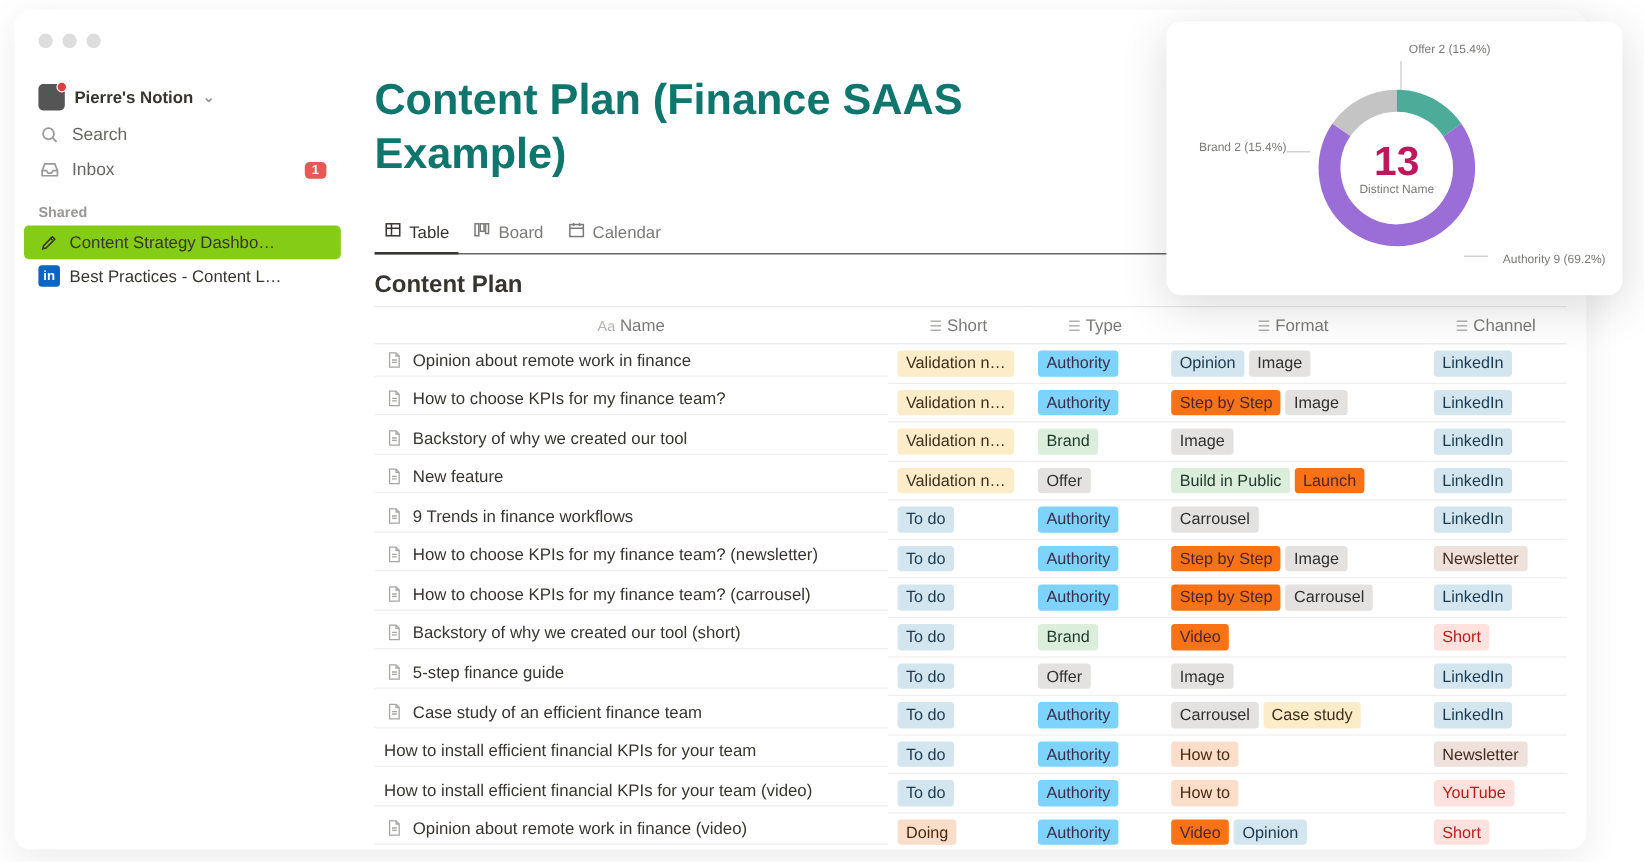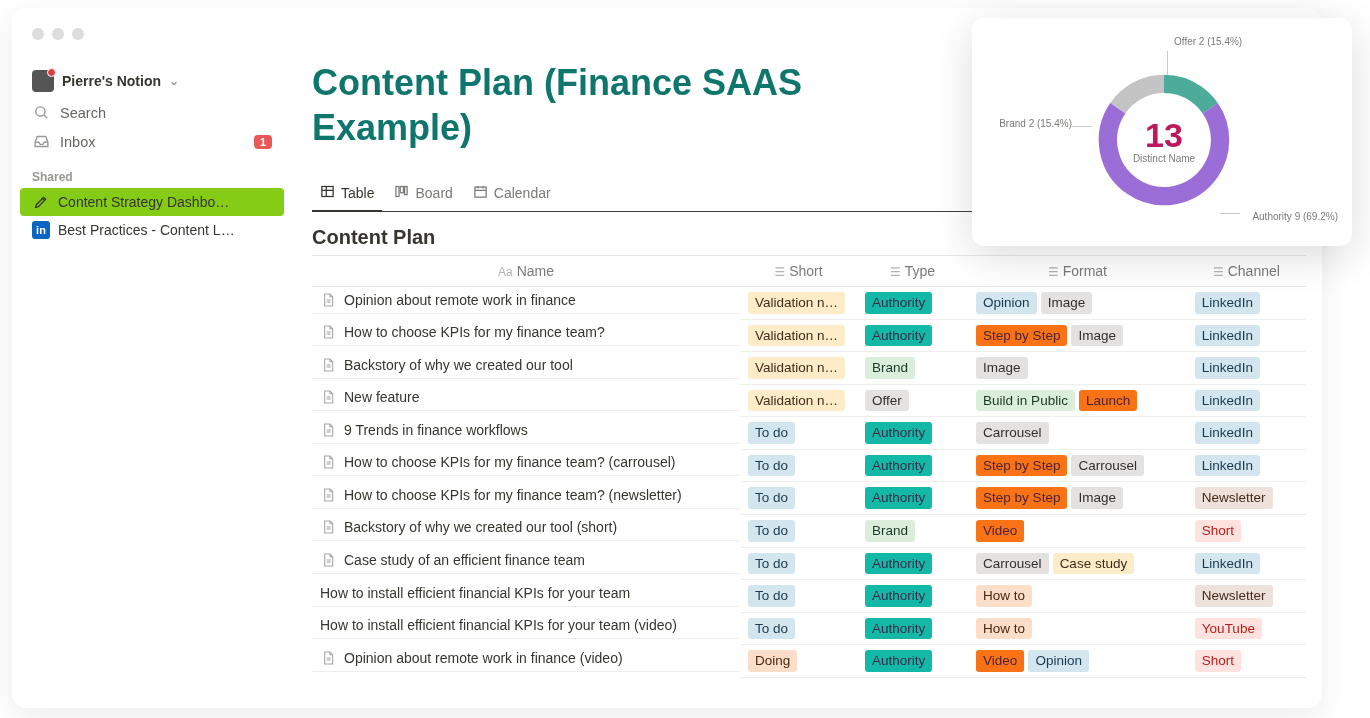--- a/index.html
+++ b/index.html
@@ -27,21 +27,21 @@
   .tab.active { color:#37352f; border-bottom-color:#37352f; font-weight:500;}
   .db-title { font-size:20px; font-weight:700; color:#37352f; margin-top:14px; }
   table { width:100%; border-collapse:collapse; margin-top:6px; font-size:14px; }
   th { text-align:center; font-weight:400; color:#7a7a77; padding:7px 8px; border-bottom:1px solid #e8e8e6; border-top:1px solid #e8e8e6; white-space:nowrap;}
   th .thic { color:#b2b2af; margin-right:4px; font-size:12px;}
   td { padding:5px 8px; border-bottom:1px solid #eeeeec; vertical-align:middle; white-space:nowrap; color:#37352f;}
   td.namec { display:flex; align-items:flex-start; gap:8px; }
   .pageic { color:#a5a5a2; display:inline-flex; }
   .tag { display:inline-block; padding:1px 7px; border-radius:3px; font-size:13.5px; line-height:1.45; margin-right:4px;}
   .t-yellow{background:#fdecc8;color:#402c1b;} .t-blue{background:#d3e5ef;color:#1a3a4f;}
-  .t-purple{background:#14b8a6;color:#3a2c4a;} .t-green{background:#dbeddb;color:#1c3829;}
+  .t-purple{background:#7dd3fc;color:#3a2c4a;} .t-green{background:#dbeddb;color:#1c3829;}
   .t-gray{background:#e3e2e0;color:#32302c;} .t-orange{background:#fadec9;color:#49290e;}
   .t-pink{background:#f97316;color:#4c2337;} .t-red{background:#ffe2dd;color:#b91c1c;}
   .t-brown{background:#eee0da;color:#442a1e;}
   
   .chartcard { position:absolute; right:18px; top:18px; width:380px; height:228px; background:#fff; border-radius:12px; box-shadow:0 10px 40px rgba(0,0,0,0.14); z-index:5;}
   .donut-wrap{position:absolute; left:118px; top:48px; width:148px; height:148px;}
   .donut-center{position:absolute; inset:0; display:flex; flex-direction:column; align-items:center; justify-content:center;}
   .donut-num{font-size:34px; font-weight:600; color:#be185d;}
   .donut-lbl{font-size:10px; color:#7a7a77; margin-top:-2px;}
   .clabel{position:absolute; font-size:10px; color:#7a7a77;}
@@ -240,60 +240,77 @@
           <tr>
             <td class="namec">
               <span class="pageic">
                 <svg width="16" height="16" viewBox="0 0 24 24" fill="none" stroke="currentColor" stroke-width="1.6">
                   <path d="M7 3h8l4 4v14H7z"></path>
                   <path d="M15 3v4h4"></path>
                   <line x1="10" y1="12" x2="16" y2="12"></line>
                   <line x1="10" y1="15" x2="16" y2="15"></line>
                 </svg>
               </span>
-              <span>How to choose KPIs for my finance team? (carrousel)</span>
-            </td>
-            <td><span class="tag t-blue">To do</span></td>
-            <td><span class="tag t-purple">Authority</span></td>
-            <td><span class="tag t-pink">Step by Step</span><span class="tag t-gray">Carrousel</span></td>
-            <td><span class="tag t-blue">LinkedIn</span></td>
-          </tr>
-          <tr>
-            <td class="namec">
-              <span class="pageic">
-                <svg width="16" height="16" viewBox="0 0 24 24" fill="none" stroke="currentColor" stroke-width="1.6">
-                  <path d="M7 3h8l4 4v14H7z"></path>
-                  <path d="M15 3v4h4"></path>
-                  <line x1="10" y1="12" x2="16" y2="12"></line>
-                  <line x1="10" y1="15" x2="16" y2="15"></line>
-                </svg>
-              </span>
               <span>How to choose KPIs for my finance team? (newsletter)</span>
             </td>
             <td><span class="tag t-blue">To do</span></td>
             <td><span class="tag t-purple">Authority</span></td>
             <td><span class="tag t-pink">Step by Step</span><span class="tag t-gray">Image</span></td>
             <td><span class="tag t-brown">Newsletter</span></td>
+          </tr>
+          <tr>
+            <td class="namec">
+              <span class="pageic">
+                <svg width="16" height="16" viewBox="0 0 24 24" fill="none" stroke="currentColor" stroke-width="1.6">
+                  <path d="M7 3h8l4 4v14H7z"></path>
+                  <path d="M15 3v4h4"></path>
+                  <line x1="10" y1="12" x2="16" y2="12"></line>
+                  <line x1="10" y1="15" x2="16" y2="15"></line>
+                </svg>
+              </span>
+              <span>How to choose KPIs for my finance team? (carrousel)</span>
+            </td>
+            <td><span class="tag t-blue">To do</span></td>
+            <td><span class="tag t-purple">Authority</span></td>
+            <td><span class="tag t-pink">Step by Step</span><span class="tag t-gray">Carrousel</span></td>
+            <td><span class="tag t-blue">LinkedIn</span></td>
           </tr>
           <tr>
             <td class="namec">
               <span class="pageic">
                 <svg width="16" height="16" viewBox="0 0 24 24" fill="none" stroke="currentColor" stroke-width="1.6">
                   <path d="M7 3h8l4 4v14H7z"></path>
                   <path d="M15 3v4h4"></path>
                   <line x1="10" y1="12" x2="16" y2="12"></line>
                   <line x1="10" y1="15" x2="16" y2="15"></line>
                 </svg>
               </span>
               <span>Backstory of why we created our tool (short)</span>
             </td>
             <td><span class="tag t-blue">To do</span></td>
             <td><span class="tag t-green">Brand</span></td>
             <td><span class="tag t-pink">Video</span></td>
             <td><span class="tag t-red">Short</span></td>
+          </tr>
+          <tr>
+            <td class="namec">
+              <span class="pageic">
+                <svg width="16" height="16" viewBox="0 0 24 24" fill="none" stroke="currentColor" stroke-width="1.6">
+                  <path d="M7 3h8l4 4v14H7z"></path>
+                  <path d="M15 3v4h4"></path>
+                  <line x1="10" y1="12" x2="16" y2="12"></line>
+                  <line x1="10" y1="15" x2="16" y2="15"></line>
+                </svg>
+              </span>
+              <span>5-step finance guide</span>
+            </td>
+            <td><span class="tag t-blue">To do</span></td>
+            <td><span class="tag t-gray">Offer</span></td>
+            <td><span class="tag t-gray">Image</span></td>
+            <td><span class="tag t-blue">LinkedIn</span></td>
           </tr>
           <tr>
             <td class="namec">
               <span class="pageic">
                 <svg width="16" height="16" viewBox="0 0 24 24" fill="none" stroke="currentColor" stroke-width="1.6">
                   <path d="M7 3h8l4 4v14H7z"></path>
                   <path d="M15 3v4h4"></path>
                   <line x1="10" y1="12" x2="16" y2="12"></line>
                   <line x1="10" y1="15" x2="16" y2="15"></line>
                 </svg>

